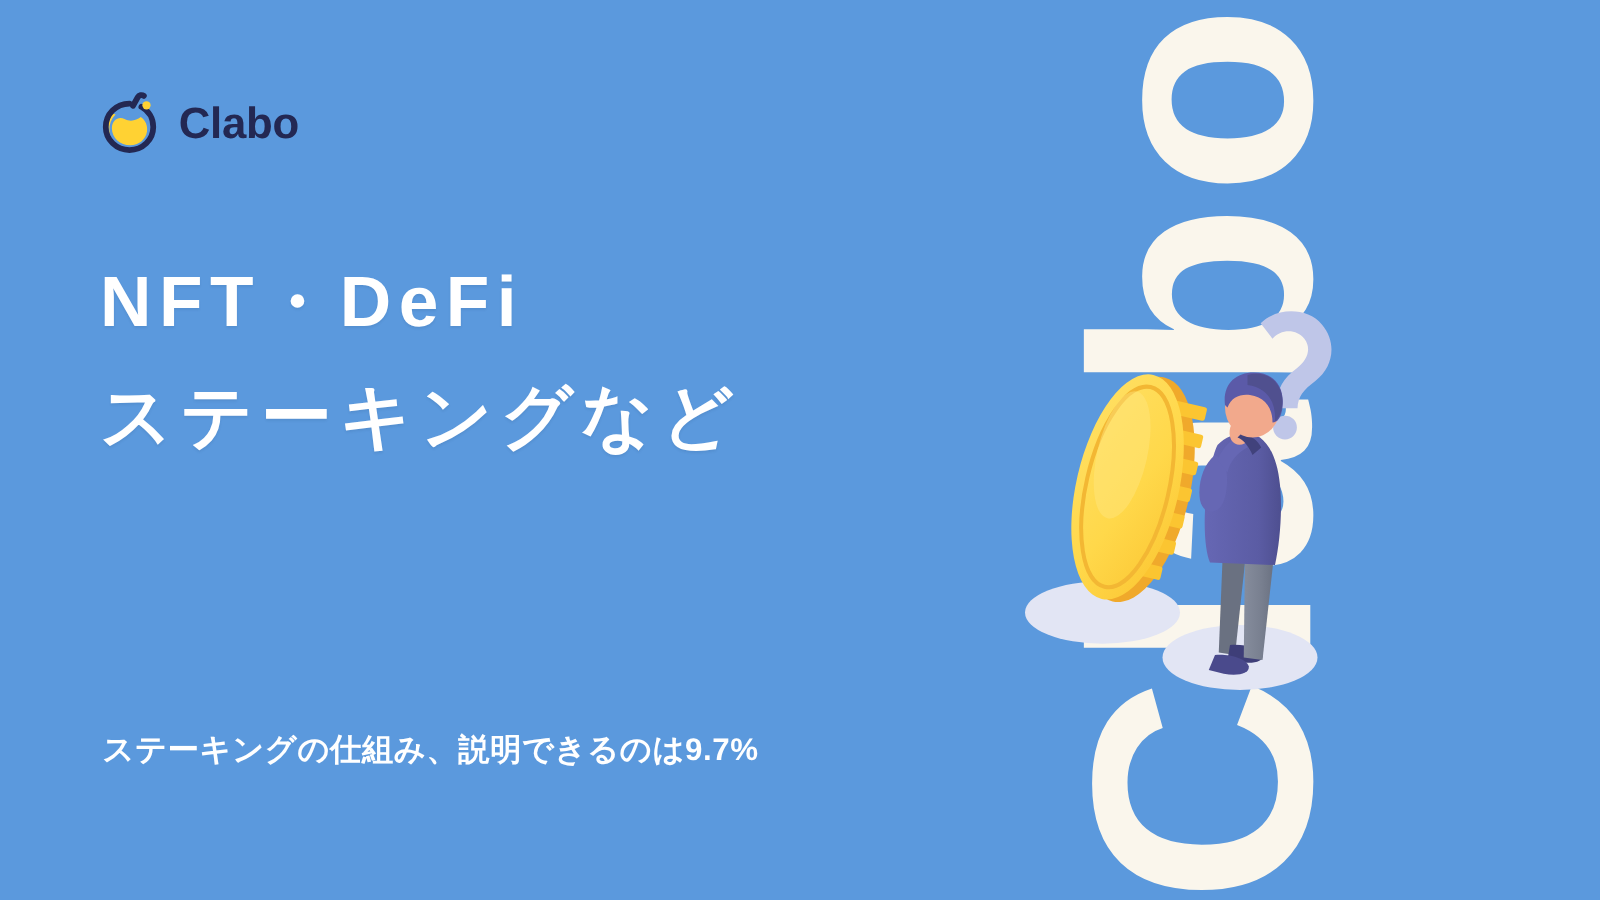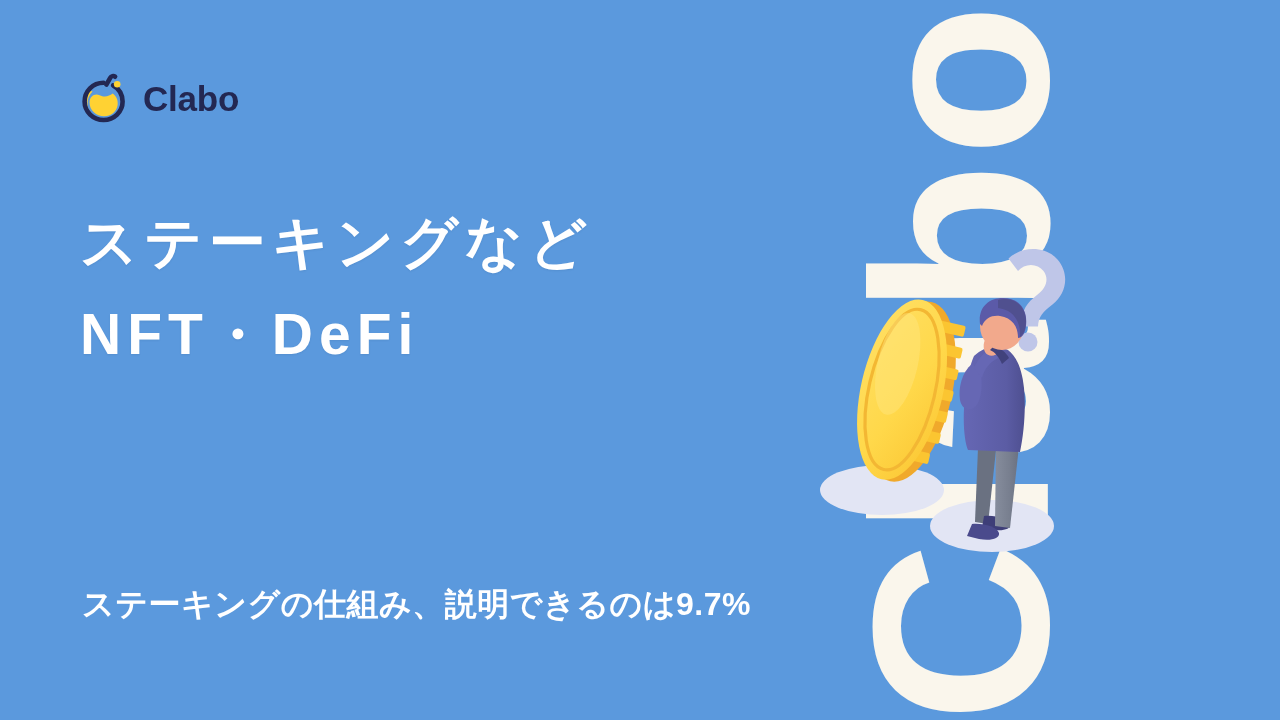--- a/index.html
+++ b/index.html
@@ -67,21 +67,21 @@
   }
   .headline .ln { display: block; white-space: nowrap; }
 
   
   .subtitle {
     position: absolute;
     left: 82px;
     top: 583px;
     color: #FFFFFF;
     font-weight: 700;
-    font-size: 32px;
+    font-size: 25px;
     letter-spacing: 0.5px;
     white-space: nowrap;
   }
 
   
   .illustration {
     position: absolute;
     left: 812px;
     top: 238px;
     width: 300px;
@@ -111,22 +111,22 @@
 
         <path d="M30.4 14.6 L34.2 7.8 C35.2 6 37.5 5.5 39.1 6.7" fill="none" stroke="#232853" stroke-width="4.6" stroke-linecap="round"></path>
 
         <circle cx="41.2" cy="14.2" r="3.3" fill="#FFD233"></circle>
       </svg>
     </span>
     <span class="logo-text">Clabo</span>
   </div>
 
   <div class="headline">
+    <span class="ln">NFT・DeFi</span>
     <span class="ln">ステーキングなど</span>
-    <span class="ln">NFT・DeFi</span>
   </div>
 
   <div class="subtitle">ステーキングの仕組み、説明できるのは9.7%</div>
 
   <div class="illustration">
     <svg viewBox="0 0 300 330" xmlns="http://www.w3.org/2000/svg">
       <defs>
         <linearGradient id="coinFace" x1="0" y1="0" x2="1" y2="1">
           <stop offset="0%" stop-color="#FFE066"></stop>
           <stop offset="55%" stop-color="#FFD84A"></stop>

